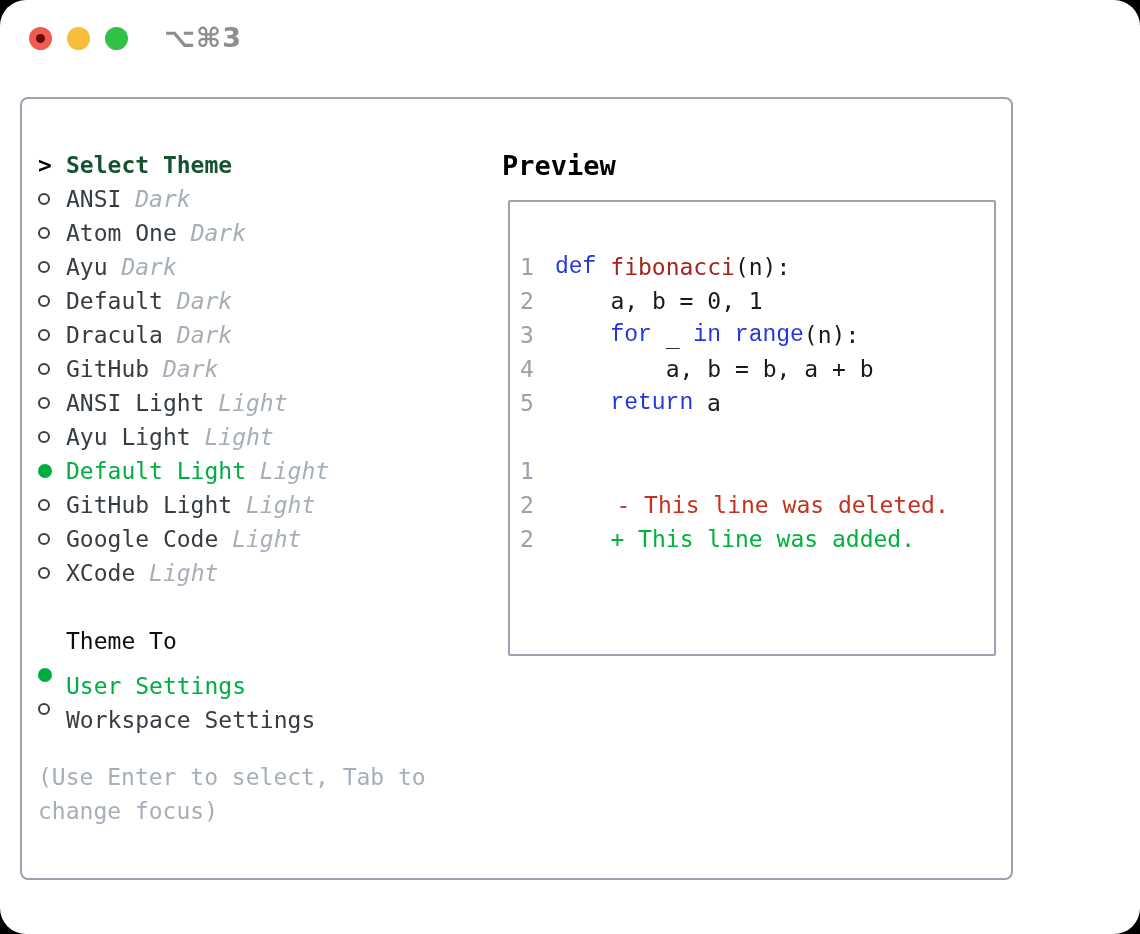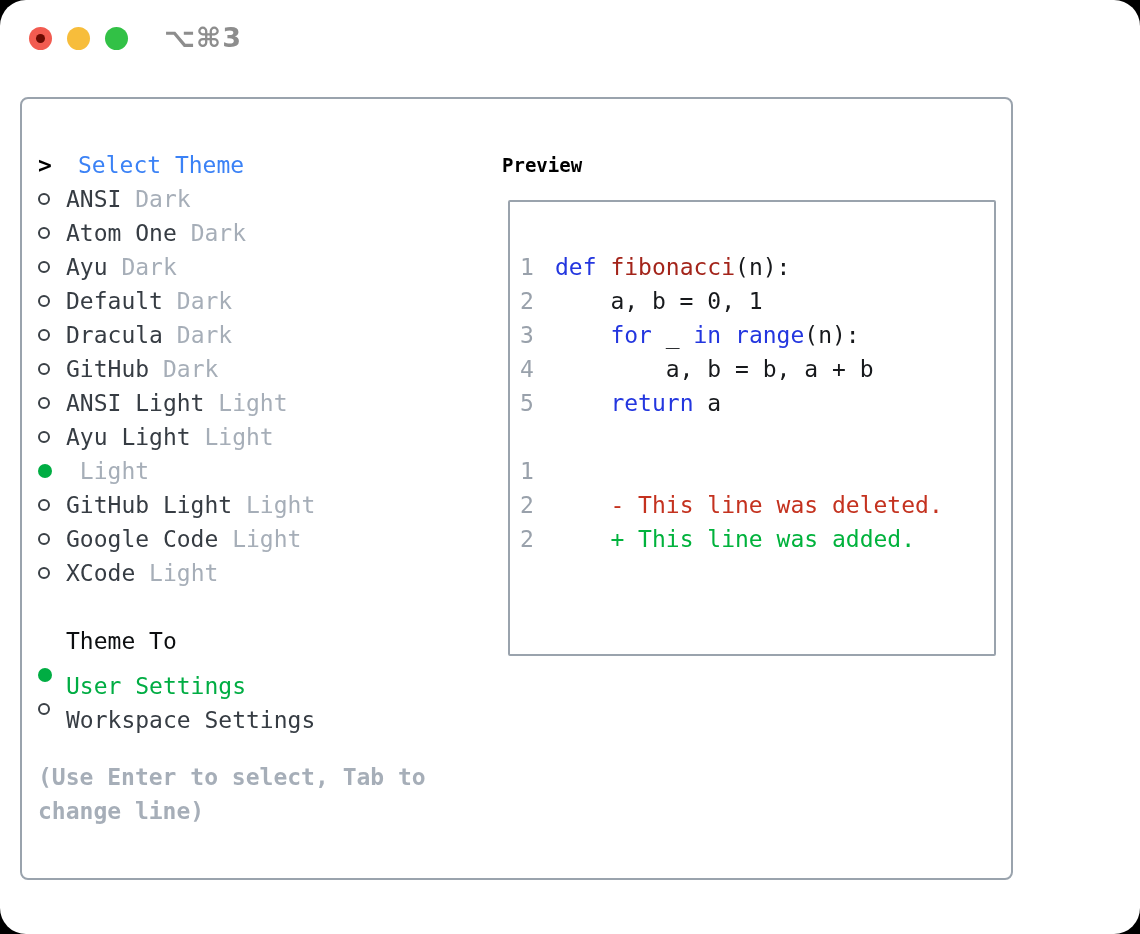--- a/index.html
+++ b/index.html
@@ -23,43 +23,43 @@
   .main-box{position:absolute;left:20px;top:97px;width:989px;height:779px;
             border:2px solid var(--border-gray);border-radius:8px;background:#fff;}
 
   
   .left-panel{position:absolute;left:16px;top:49px;width:450px;font-size:23px;color:var(--text-dark);}
   .row{display:flex;align-items:center;height:34px;white-space:pre;}
   .row .marker{width:28px;flex:0 0 28px;display:flex;align-items:center;}
   .ring{width:12px;height:12px;border:2px solid var(--ring-color);border-radius:50%;box-sizing:border-box;}
   .dot{width:14px;height:14px;border-radius:50%;background:var(--accent-green);}
   .hdr-prefix{font-weight:bold;color:#000;}
-  .hdr-text{font-weight:normal;color:#3b82f6;margin-left:12px;}
+  .hdr-text{font-weight:bold;color:#14532d;}
   .t-name{color:var(--text-dark);text-align:center;}
-  .t-variant{color:var(--muted-gray);}
+  .t-variant{color:var(--muted-gray);font-style:italic;}
   .selected .t-name{color:var(--accent-green);}
   .apply-label{color:#0c0e10;}
   .opt-label{color:var(--text-dark);margin-top:22px;}
   .selected .opt-label{color:var(--accent-green);}
   .blank{height:34px;}
-  .hint{color:var(--muted-gray);line-height:34px;white-space:pre;font-weight:bold;}
+  .hint{color:var(--muted-gray);line-height:34px;white-space:pre;}
 
   
   .right-panel{position:absolute;left:480px;top:49px;width:500px;}
-  .preview-title{height:34px;display:flex;align-items:center;font-size:19px;font-weight:bold;color:#000;}
+  .preview-title{height:34px;display:flex;align-items:center;font-size:27px;font-weight:bold;color:#000;}
   .preview-box{margin-left:6px;margin-top:18px;width:474px;height:404px;box-sizing:content-box;
                border:2px solid var(--border-gray);border-radius:2px;background:#fff;
                padding-top:48px;padding-left:10px;overflow:hidden;}
   .code-row{display:flex;align-items:center;height:34px;font-size:23px;white-space:pre;}
   .ln{width:14px;flex:0 0 14px;margin-right:21px;color:var(--line-number-gray);}
-  .tok-kw{color:var(--keyword-blue);}
+  .tok-kw{color:var(--keyword-blue);font-family:Liberation Mono, monospace;}
   .tok-fn{color:var(--function-red);}
   .tok-pl{color:var(--code-text);}
   .tok-ctx{color:var(--context-gray);}
-  .tok-del{color:var(--deleted-red);}
+  .tok-del{color:var(--deleted-red);margin-left:6px;}
   .tok-add{color:var(--added-green);}
 </style>
 </head>
 <body>
 
 <div class="frame" style="--accent-green: #00ad43; --keyword-blue: #2336df; --function-red: #a3241a; --deleted-red: #c4321f; --added-green: #00b23c; --muted-gray: #a6aeb8; --line-number-gray: #99a1ab; --context-gray: #949ca5; --text-dark: #363c43; --code-text: #17191c; --ring-color: #3a4046; --border-gray: #9aa3ad; --shortcut-gray: #8d8d8d; --traffic-red: #f25b50; --traffic-red-dot: #6b0a02; --traffic-yellow: #f7bd3b; --traffic-green: #32c146;">
   <div class="window">
 
     <div class="titlebar">
       <div class="traffic">
@@ -78,37 +78,37 @@
         </div>
         <div id="theme-list">
             <div class="row"><span class="marker"><span class="ring"></span></span><span class="t-name">ANSI</span><span class="t-variant"> Dark</span></div>
             <div class="row"><span class="marker"><span class="ring"></span></span><span class="t-name">Atom One</span><span class="t-variant"> Dark</span></div>
             <div class="row"><span class="marker"><span class="ring"></span></span><span class="t-name">Ayu</span><span class="t-variant"> Dark</span></div>
             <div class="row"><span class="marker"><span class="ring"></span></span><span class="t-name">Default</span><span class="t-variant"> Dark</span></div>
             <div class="row"><span class="marker"><span class="ring"></span></span><span class="t-name">Dracula</span><span class="t-variant"> Dark</span></div>
             <div class="row"><span class="marker"><span class="ring"></span></span><span class="t-name">GitHub</span><span class="t-variant"> Dark</span></div>
             <div class="row"><span class="marker"><span class="ring"></span></span><span class="t-name">ANSI Light</span><span class="t-variant"> Light</span></div>
             <div class="row"><span class="marker"><span class="ring"></span></span><span class="t-name">Ayu Light</span><span class="t-variant"> Light</span></div>
-            <div class="row selected"><span class="marker"><span class="dot"></span></span><span class="t-variant"> Light</span></div>
+            <div class="row selected"><span class="marker"><span class="dot"></span></span><span class="t-name">Default Light</span><span class="t-variant"> Light</span></div>
             <div class="row"><span class="marker"><span class="ring"></span></span><span class="t-name">GitHub Light</span><span class="t-variant"> Light</span></div>
             <div class="row"><span class="marker"><span class="ring"></span></span><span class="t-name">Google Code</span><span class="t-variant"> Light</span></div>
             <div class="row"><span class="marker"><span class="ring"></span></span><span class="t-name">XCode</span><span class="t-variant"> Light</span></div>
           </div>
         <div class="blank"></div>
         <div class="row">
           <span class="marker"></span><span class="apply-label">Theme To</span>
         </div>
         <div id="apply-list">
             <div class="row selected"><span class="marker"><span class="dot"></span></span><span class="opt-label">User Settings</span></div>
             <div class="row"><span class="marker"><span class="ring"></span></span><span class="opt-label">Workspace Settings</span></div>
           </div>
         <div class="blank"></div>
         <div id="hint">
             <div class="hint">(Use Enter to select, Tab to</div>
-            <div class="hint">change line)</div>
+            <div class="hint">change focus)</div>
           </div>
       </div>
 
       <div class="right-panel">
         <div class="preview-title">Preview</div>
         <div class="preview-box" id="preview-box">
             <div class="code-row"><span class="ln">1</span><span class="tok-kw">def</span><span class="tok-pl"> </span><span class="tok-fn">fibonacci</span><span class="tok-pl">(n):</span></div>
             <div class="code-row"><span class="ln">2</span><span class="tok-pl">    a, b = 0, 1</span></div>
             <div class="code-row"><span class="ln">3</span><span class="tok-pl">    </span><span class="tok-kw">for</span><span class="tok-pl"> _ </span><span class="tok-kw">in</span><span class="tok-pl"> </span><span class="tok-kw">range</span><span class="tok-pl">(n):</span></div>
             <div class="code-row"><span class="ln">4</span><span class="tok-pl">        a, b = b, a + b</span></div>

